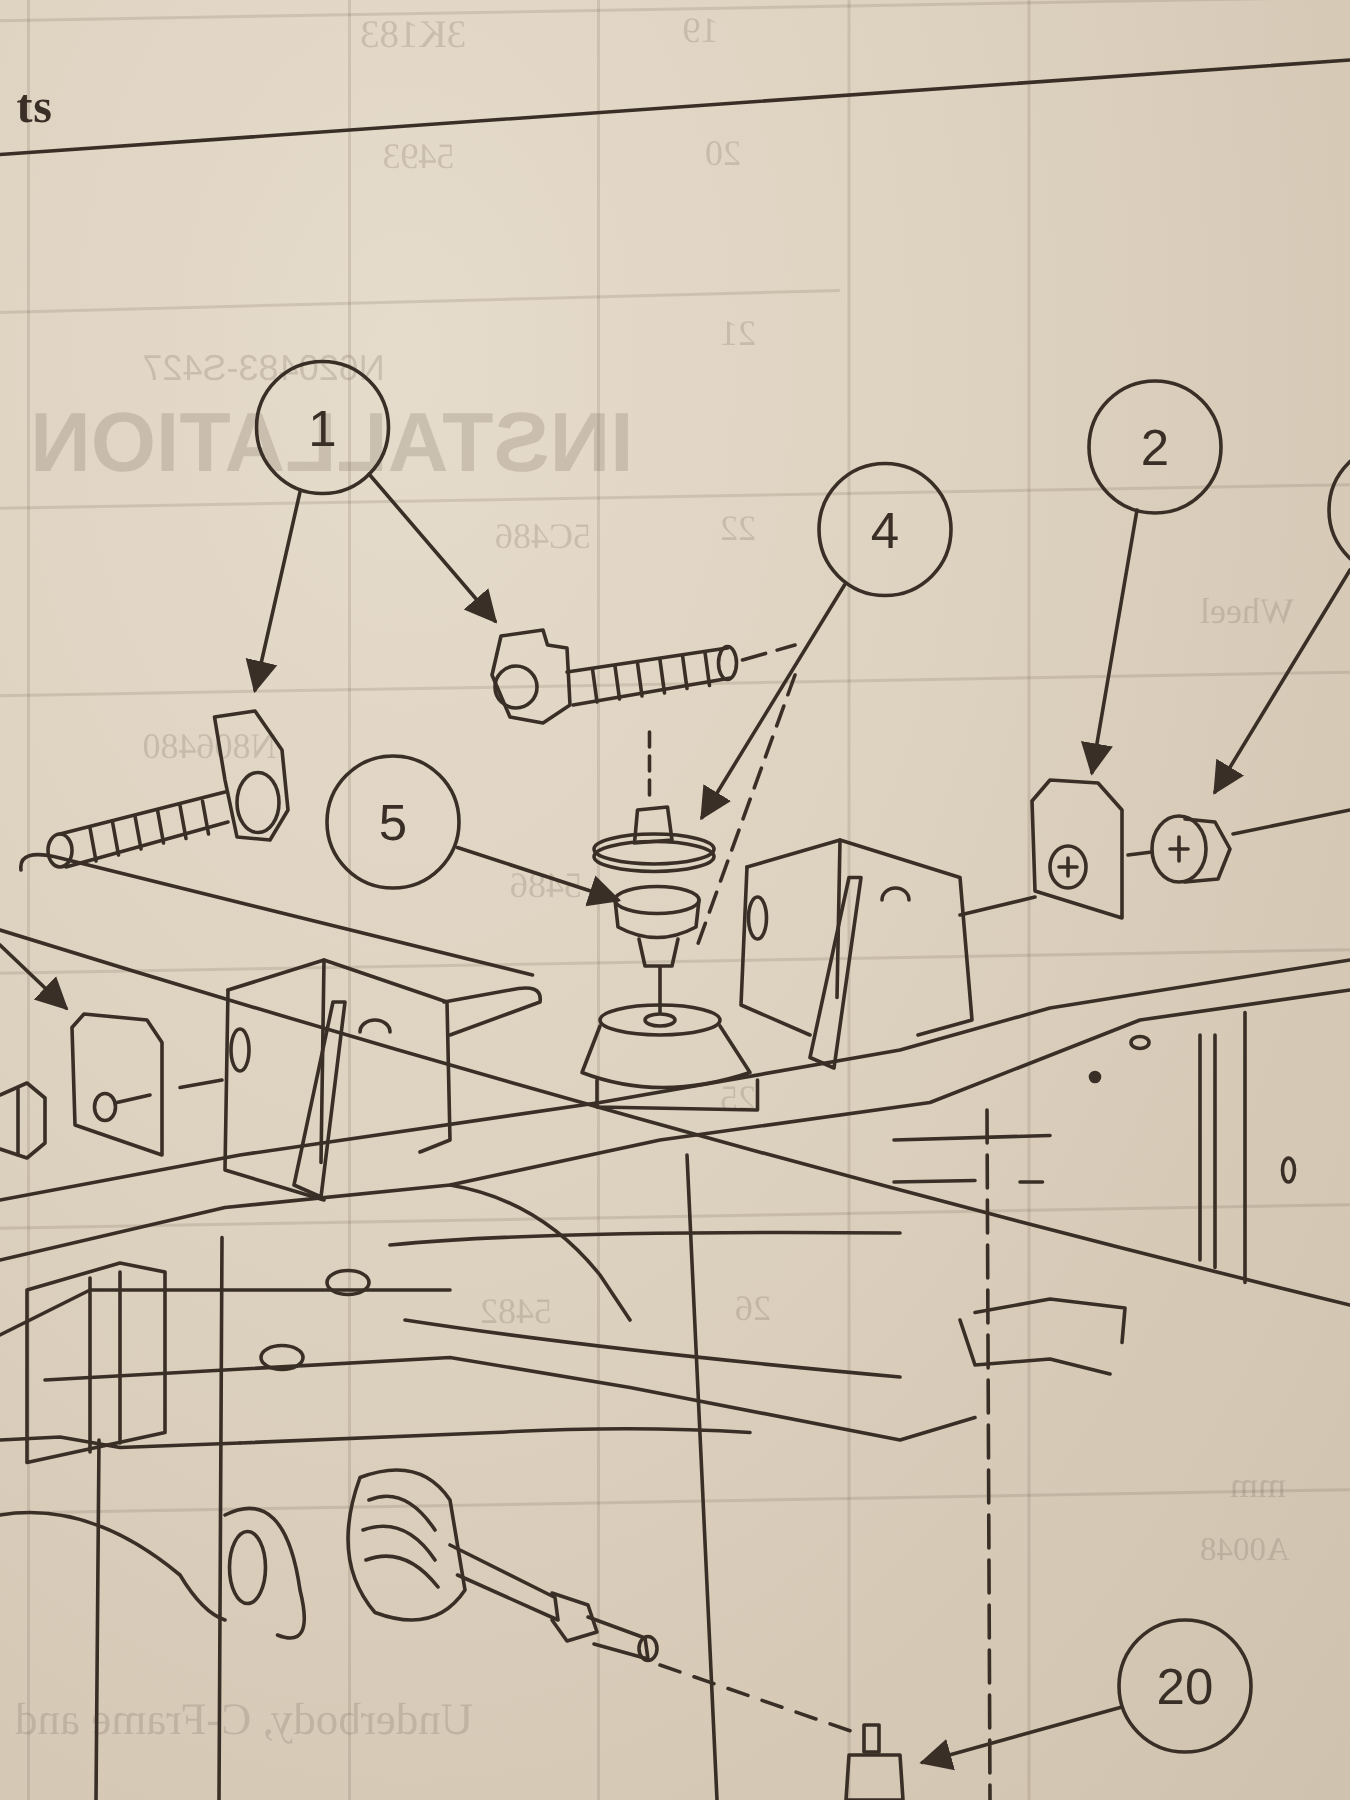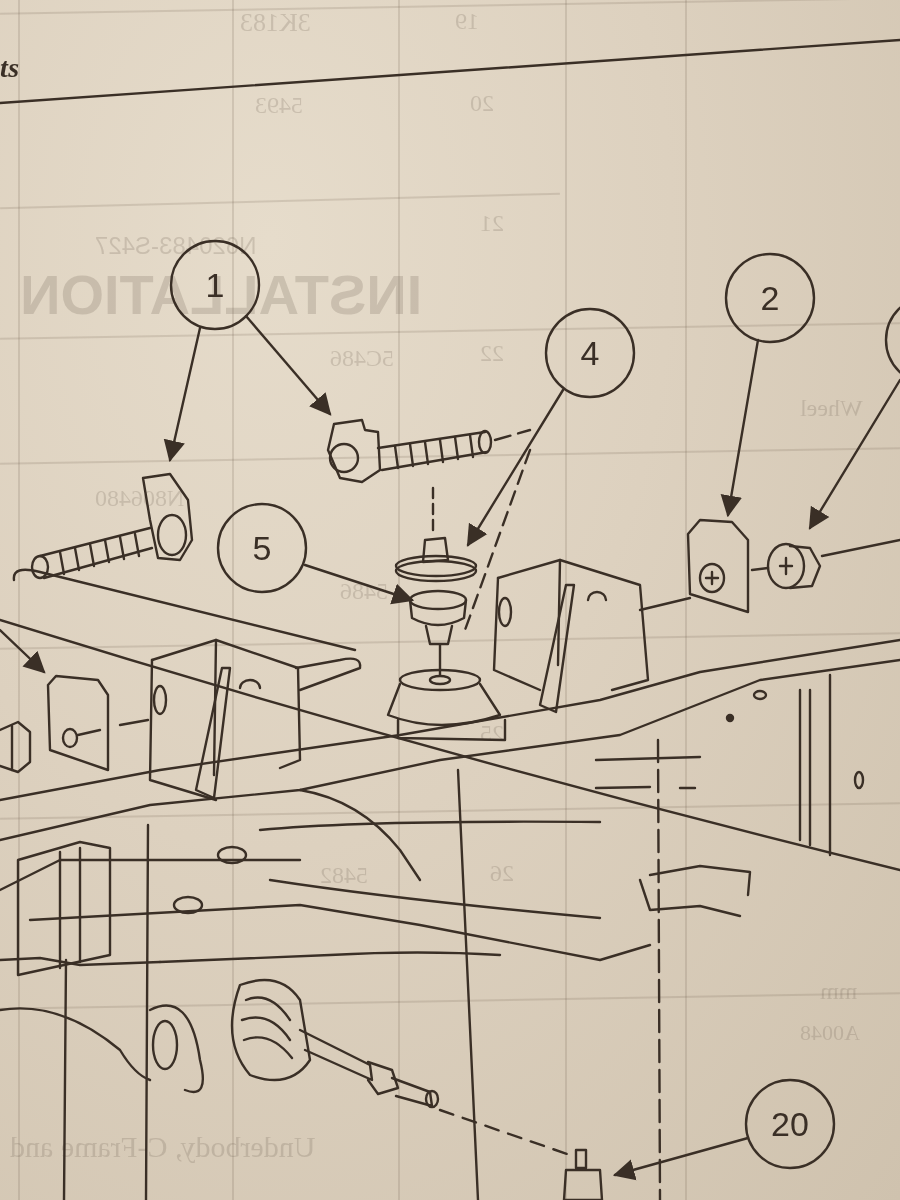--- a/index.html
+++ b/index.html
@@ -27,27 +27,26 @@
       white-space: nowrap;
       pointer-events: none;
     }
     .ghost.sans { font-family: "Liberation Sans", sans-serif; }
     .ghost-line {
       position: absolute;
       background: rgba(110, 95, 80, 0.18);
     }
     .heading-frag {
       position: absolute;
-      left: 0;
+      left: 11px;
       top: 52px;
-      font-size: 28px;
+      font-size: 32px;
       font-weight: bold;
       color: #3a2f26;
       letter-spacing: 0.5px;
-      font-style: italic;
     }
     svg.art {
       position: absolute;
       left: 0;
       top: 0;
       width: 900px;
       height: 1200px;
     }
     .callout-label {
       font-family: "Liberation Sans", sans-serif;

